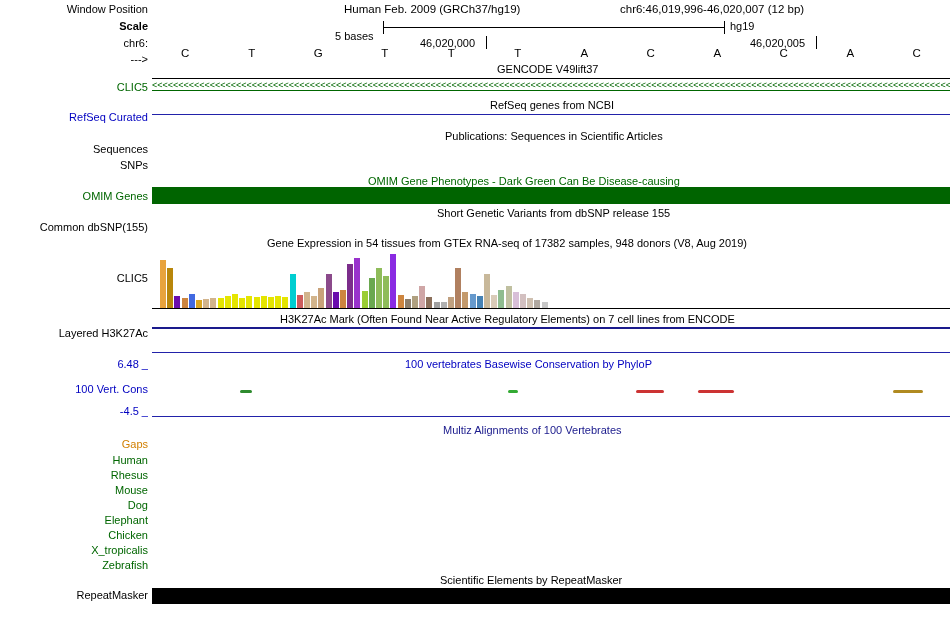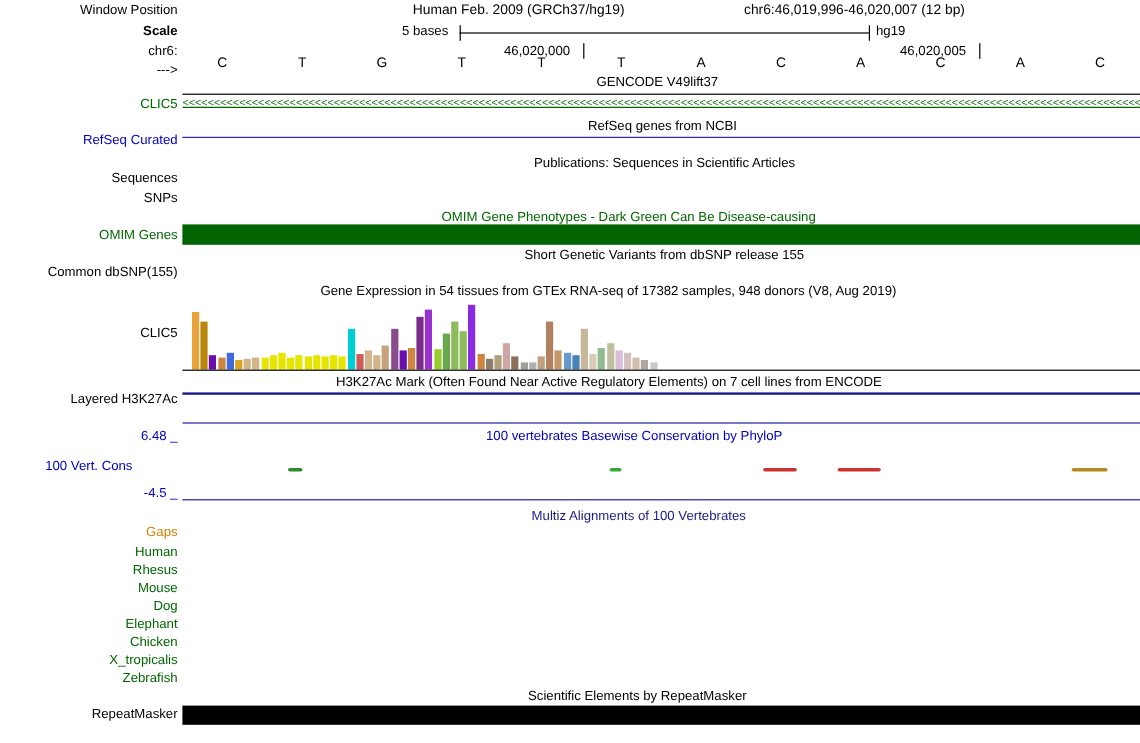--- a/index.html
+++ b/index.html
@@ -48,21 +48,21 @@
 <div class="wrap">
 
   <div class="lbl" style="left:0;top:3px;width:148px;">Window Position</div>
   <div class="lbl" style="left:0;top:20px;width:148px;font-weight:bold;">Scale</div>
   <div class="lbl" style="left:0;top:37px;width:148px;">chr6:</div>
   <div class="lbl" style="left:0;top:53px;width:148px;">---&gt;</div>
 
   <div class="ctr hdr-title" style="left:330px;top:3px;padding-left:14px;">Human Feb. 2009 (GRCh37/hg19)</div>
   <div class="ctr hdr-title" style="left:620px;top:3px;">chr6:46,019,996-46,020,007 (12 bp)</div>
 
-  <div class="ctr" style="left:335px;top:20px;">5 bases</div>
+  <div class="ctr" style="left:335px;top:30px;">5 bases</div>
   <div class="scalebar" style="left:383px;top:27px;width:342px;"></div>
   <div class="tick" style="left:383px;top:21px;height:13px;"></div>
   <div class="tick" style="left:724px;top:21px;height:13px;"></div>
   <div class="ctr" style="left:730px;top:20px;">hg19</div>
 
   <div class="abs" style="left:420px;top:37px;">46,020,000</div>
   <div class="tick" style="left:486px;top:36px;height:13px;"></div>
   <div class="abs" style="left:750px;top:37px;">46,020,005</div>
   <div class="tick" style="left:816px;top:36px;height:13px;"></div>
 
@@ -158,21 +158,21 @@
   <div class="abs" style="left:152px;top:308px;width:798px;height:1px;background:#000;"></div>
   <div class="lbl" style="left:0;top:272px;width:148px;">CLIC5</div>
 
   <div class="ctr" style="left:280px;top:313px;">H3K27Ac Mark (Often Found Near Active Regulatory Elements) on 7 cell lines from ENCODE</div>
   <div class="abs" style="left:152px;top:327px;width:798px;height:2px;background:#1a1a8c;"></div>
   <div class="lbl" style="left:0;top:327px;width:148px;">Layered H3K27Ac</div>
 
   <div class="ctr blue" style="left:405px;top:358px;">100 vertebrates Basewise Conservation by PhyloP</div>
   <div class="lbl blue" style="left:0;top:358px;width:148px;">6.48 _</div>
   <div class="lbl blue" style="left:0;top:405px;width:148px;">-4.5 _</div>
-  <div class="lbl blue" style="left:0;top:383px;width:148px;text-align:center;">100 Vert. Cons</div>
+  <div class="lbl blue" style="left:0;top:383px;width:148px;">100 Vert. Cons</div>
   <div class="abs" style="left:152px;top:352px;width:798px;height:1px;background:#2222aa;"></div>
   <div class="abs" style="left:152px;top:416px;width:798px;height:1px;background:#2222aa;"></div>
   <div class="abs" style="left:152px;top:352px;width:798px;height:64px;">
     <div id="consmarks" style="position:relative;width:798px;height:64px;">
         <div style="position: absolute; left: 88px; top: 38px; width: 12px; height: 3px; background: rgb(46, 139, 46); border-radius: 2px;"></div>
         <div style="position: absolute; left: 356px; top: 38px; width: 10px; height: 3px; background: rgb(51, 170, 51); border-radius: 2px;"></div>
         <div style="position: absolute; left: 484px; top: 38px; width: 28px; height: 3px; background: rgb(204, 51, 51); border-radius: 2px;"></div>
         <div style="position: absolute; left: 546px; top: 38px; width: 36px; height: 3px; background: rgb(204, 51, 51); border-radius: 2px;"></div>
         <div style="position: absolute; left: 741px; top: 38px; width: 30px; height: 3px; background: rgb(176, 138, 32); border-radius: 2px;"></div>
       </div>

